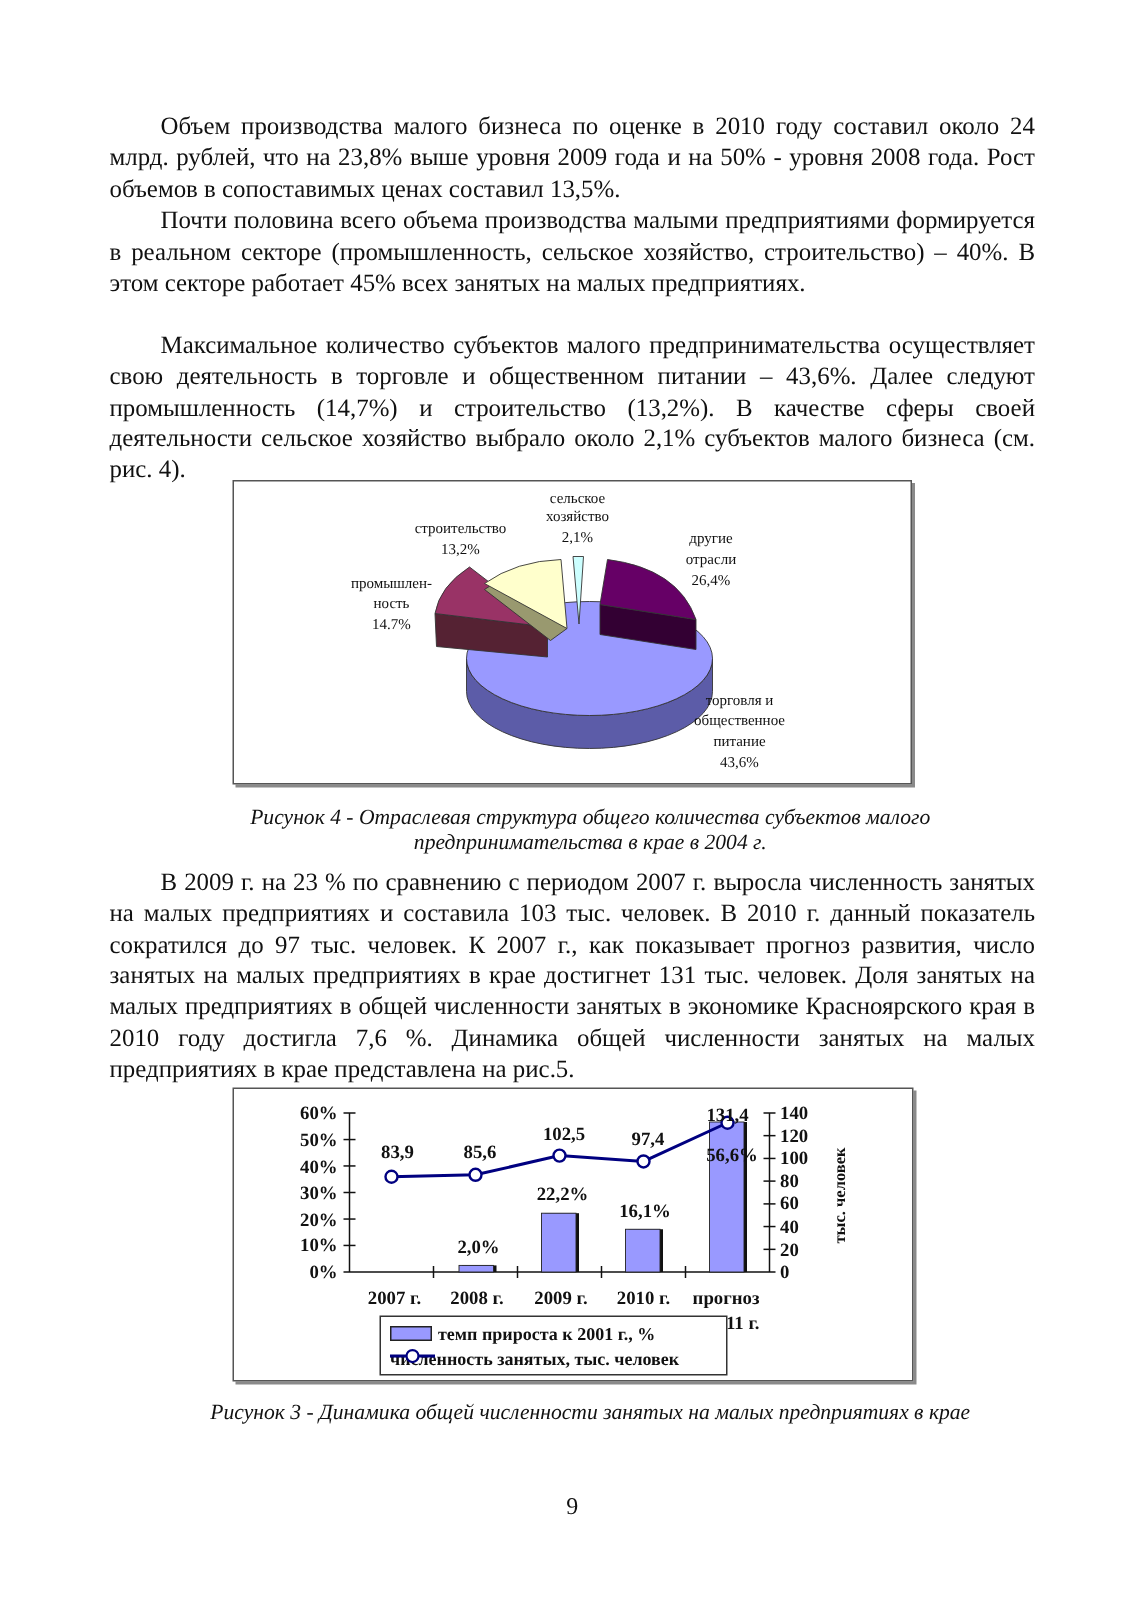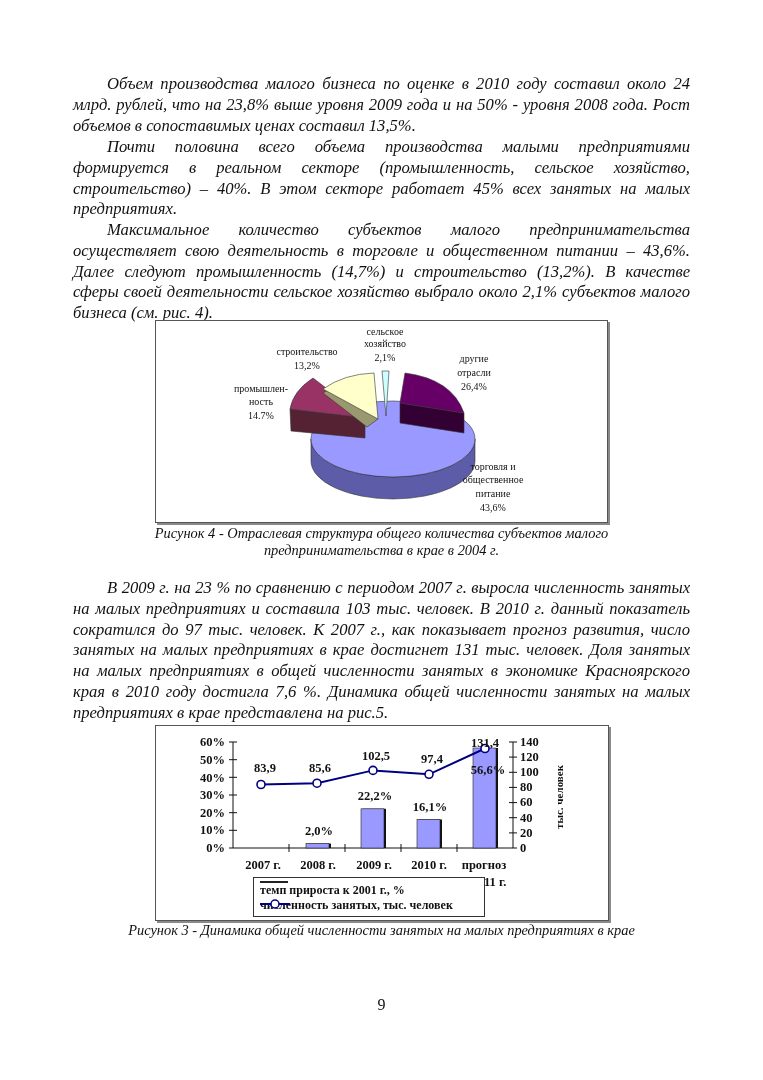--- a/index.html
+++ b/index.html
@@ -1,31 +1,31 @@
 <!DOCTYPE html>
 <html><head>
 <meta charset="utf-8">
 <style>
   html, body { margin: 0; padding: 0; background: #ffffff; }
   body { width: 763px; height: 1080px; position: relative; overflow: hidden;
          font-family: "Liberation Serif", "DejaVu Serif", serif; color: #111; }
   .para { position: absolute; left: 73px; width: 617px; font-size: 16.6px; line-height: 20.8px;
-          text-align: justify; text-indent: 34px; margin: 0; font-style: italic; }
+          text-align: justify; text-indent: 34px; margin: 0; }
   .caption { position: absolute; left: 73px; width: 617px; text-align: center; font-style: italic;
-             font-size: 14.4px; line-height: 17px; margin: 0; }
+             font-size: 14.4px; line-height: 17px; margin: 12px; }
   .frame { position: absolute; border: 1px solid #555; background: #fff;
            box-shadow: 2px 2px 0 #8a8a8a; }
   .frame svg { position: absolute; left: 0; top: 0; }
   .pielabel { font-family: "Liberation Serif", "DejaVu Serif", serif; font-size: 10px; fill: #111; }
   .axlabel { font-family: "Liberation Serif", "DejaVu Serif", serif; font-size: 12.5px; fill: #111; }
   .dlabel { font-family: "Liberation Serif", "DejaVu Serif", serif; font-size: 12.5px; fill: #111; }
   .pagenum { position: absolute; top: 996px; left: 0; width: 763px; text-align: center; font-size: 16px; }
   .legend { position: absolute; left: 97px; top: 151px; width: 230px; height: 38px;
             border: 1px solid #333; background: #fff; font-size: 12px; }
-  .legend-row { position: absolute; left: 6px; height: 16px; display: flex; align-items: flex-start; white-space: nowrap; flex-direction: column; }
+  .legend-row { position: absolute; left: 6px; height: 16px; display: flex; align-items: center; white-space: nowrap; }
 </style>
 </head>
 <body>
 
 <p class="para" style="top:74px">Объем производства малого бизнеса по оценке в 2010 году составил около 24 млрд. рублей, что на 23,8% выше уровня 2009 года и на 50% - уровня 2008 года. Рост объемов в сопоставимых ценах составил 13,5%.</p>
 <p class="para" style="top:137px">Почти половина всего объема производства малыми предприятиями формируется в реальном секторе (промышленность, сельское хозяйство, строительство) – 40%. В этом секторе работает 45% всех занятых на малых предприятиях.</p>
 <p class="para" style="top:220px">Максимальное количество субъектов малого предпринимательства осуществляет свою деятельность в торговле и общественном питании – 43,6%. Далее следуют промышленность (14,7%) и строительство (13,2%). В качестве сферы своей деятельности сельское хозяйство выбрало около 2,1% субъектов малого бизнеса (см. рис. 4).</p>
 
 <div class="frame" style="left:155px; top:320px; width:451px; height:201px;text-align:center;">
   <svg width="451" height="201" viewBox="0 0 451 201">

